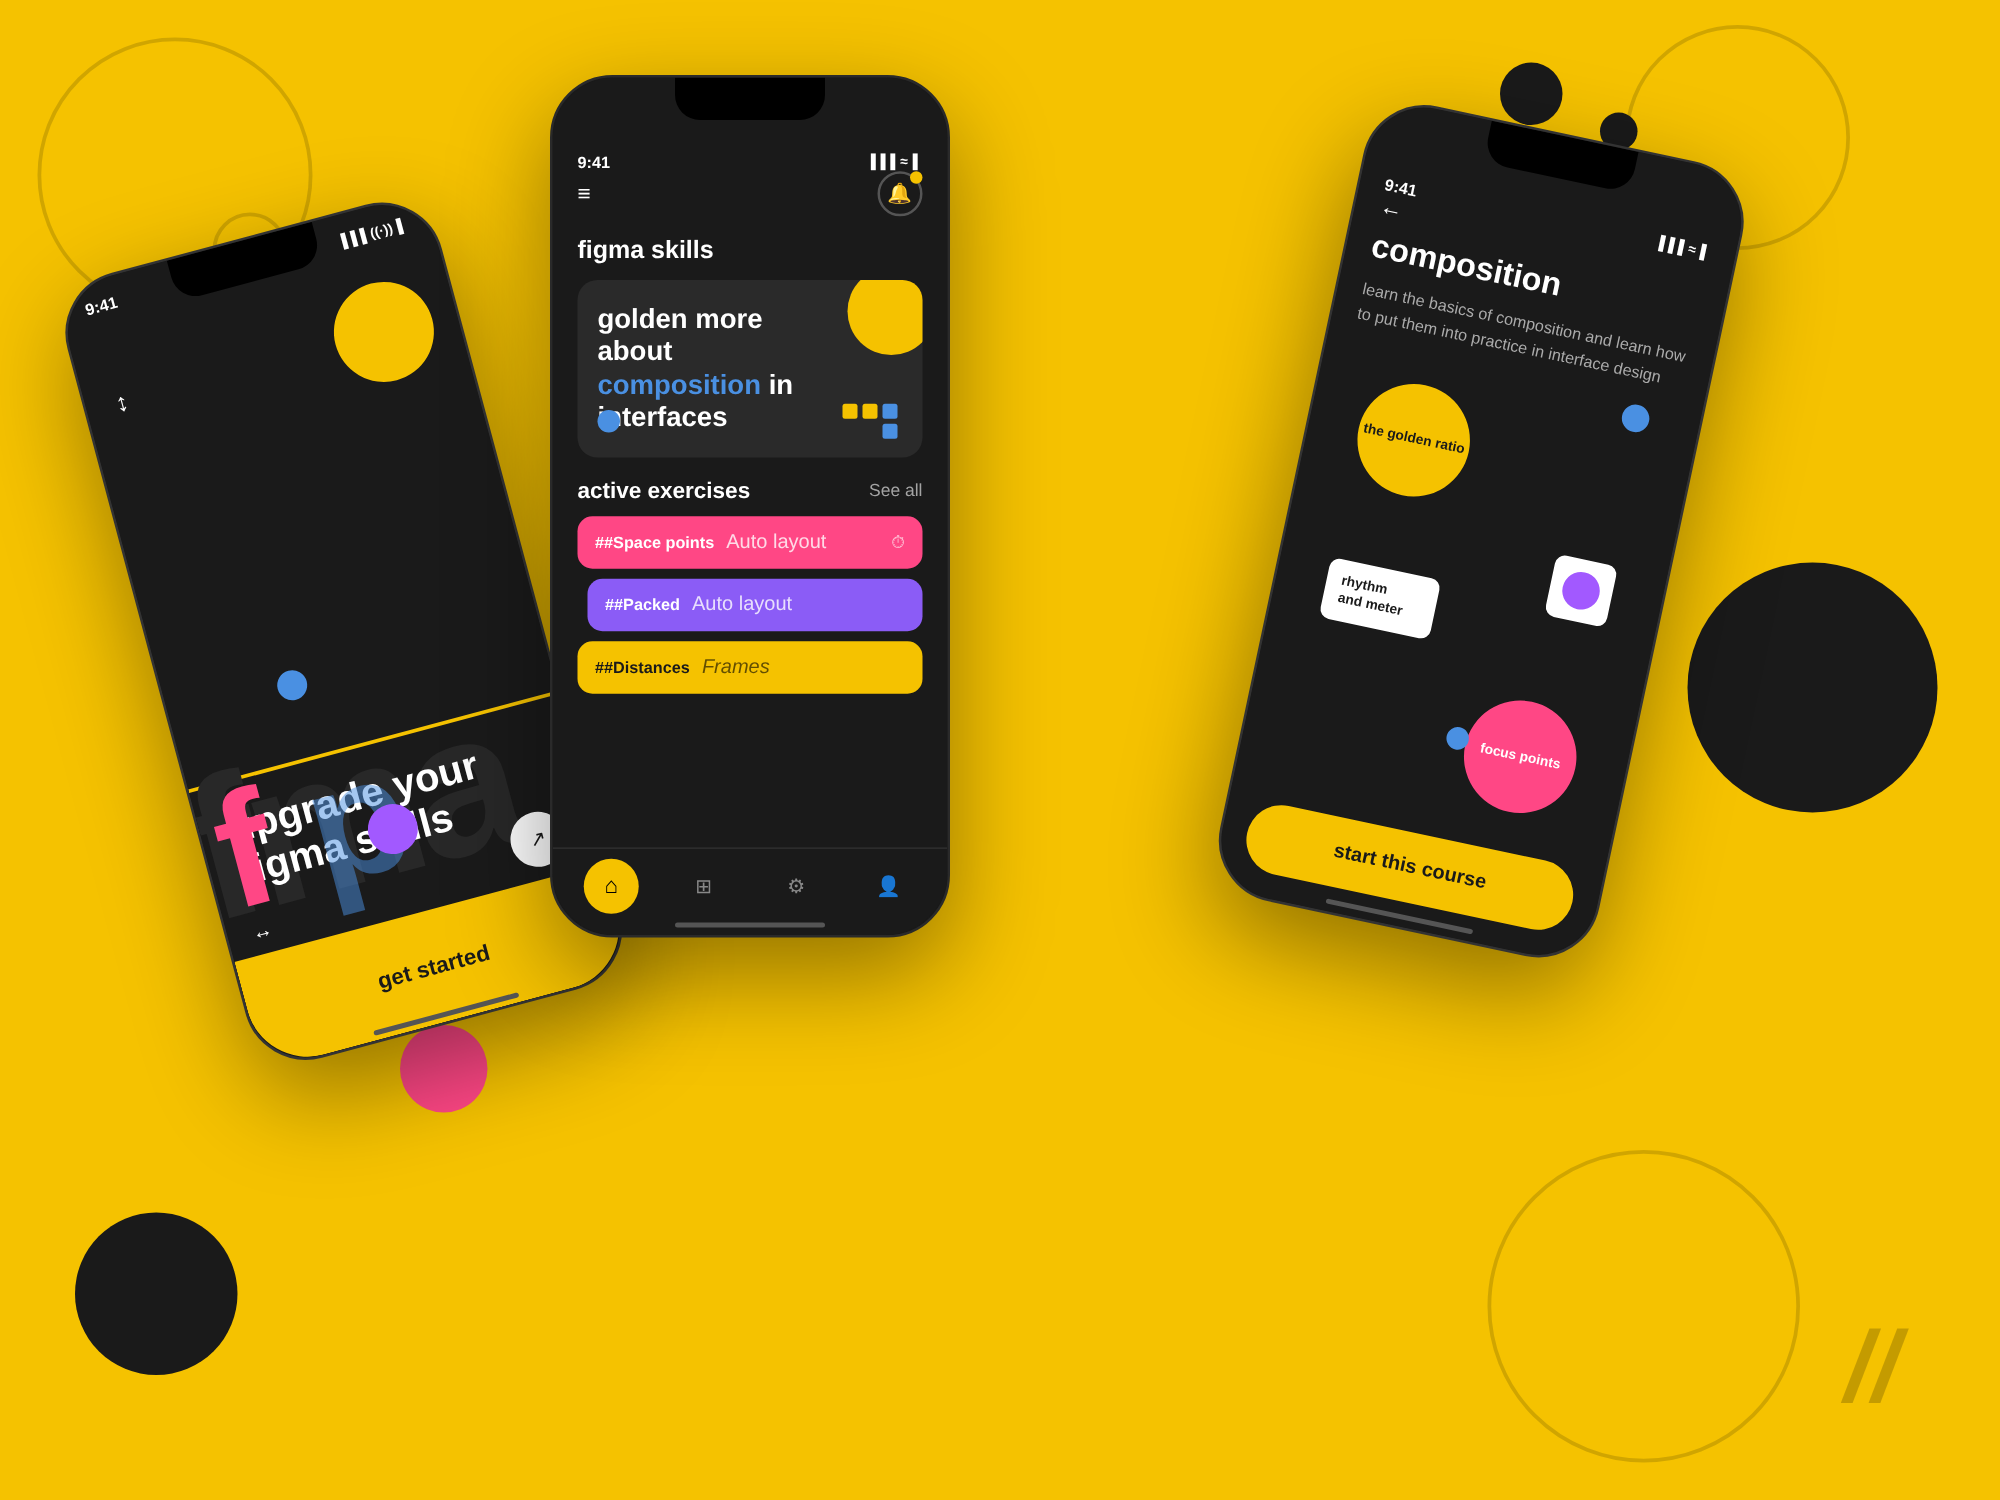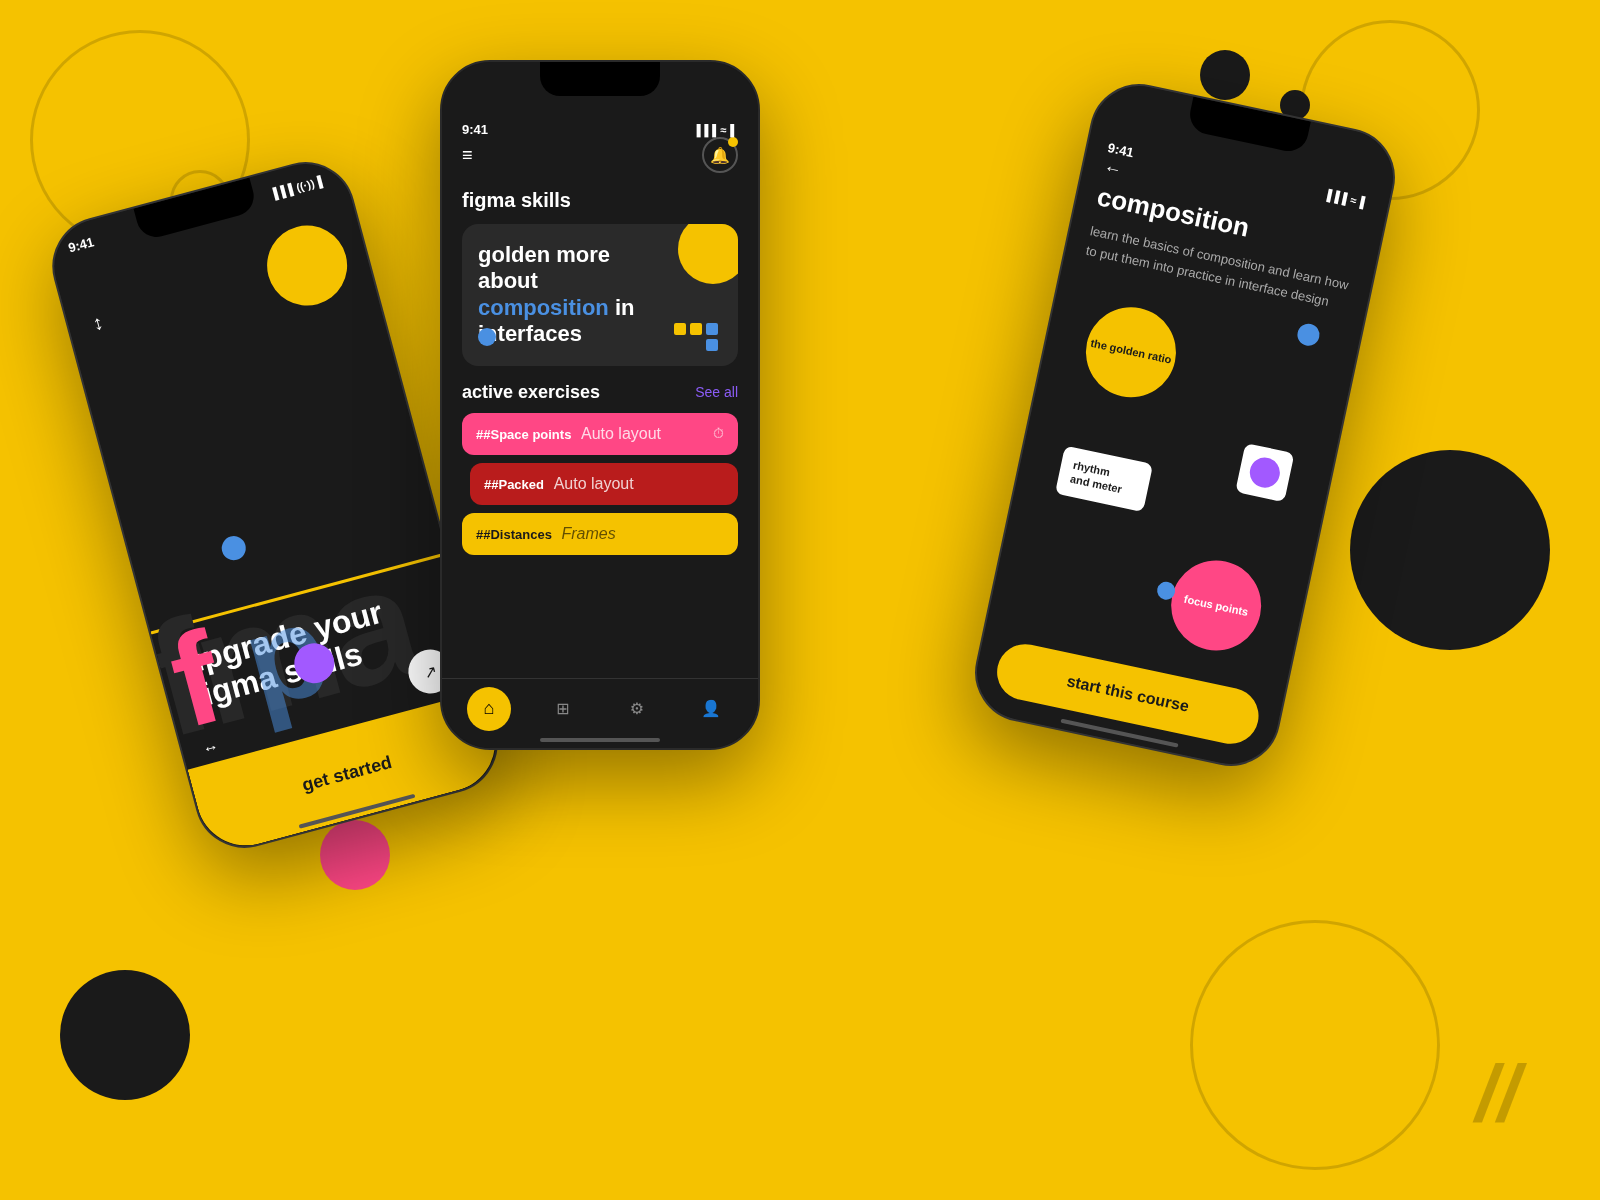--- a/index.html
+++ b/index.html
@@ -320,35 +320,35 @@
     
     .exercises-header {
       display: flex;
       justify-content: space-between;
       align-items: center;
       padding: 0 20px 10px;
     }
 
     .see-all-link {
       font-size: 14px;
-      color: #8b5cf6;
+      color: #a3a3a3;
     }
 
     .exercise-item {
       margin: 0 20px 8px;
       background: #FF4785;
       border-radius: 12px;
       padding: 12px 14px;
       display: flex;
       align-items: center;
       justify-content: space-between;
     }
 
     .exercise-item-2 {
-      background: #b91c1c;
+      background: #8b5cf6;
       margin-left: 28px;
     }
 
     .exercise-item-3 {
       background: #F5C200;
     }
 
     .exercise-tag {
       font-size: 13px;
       font-weight: 700;

